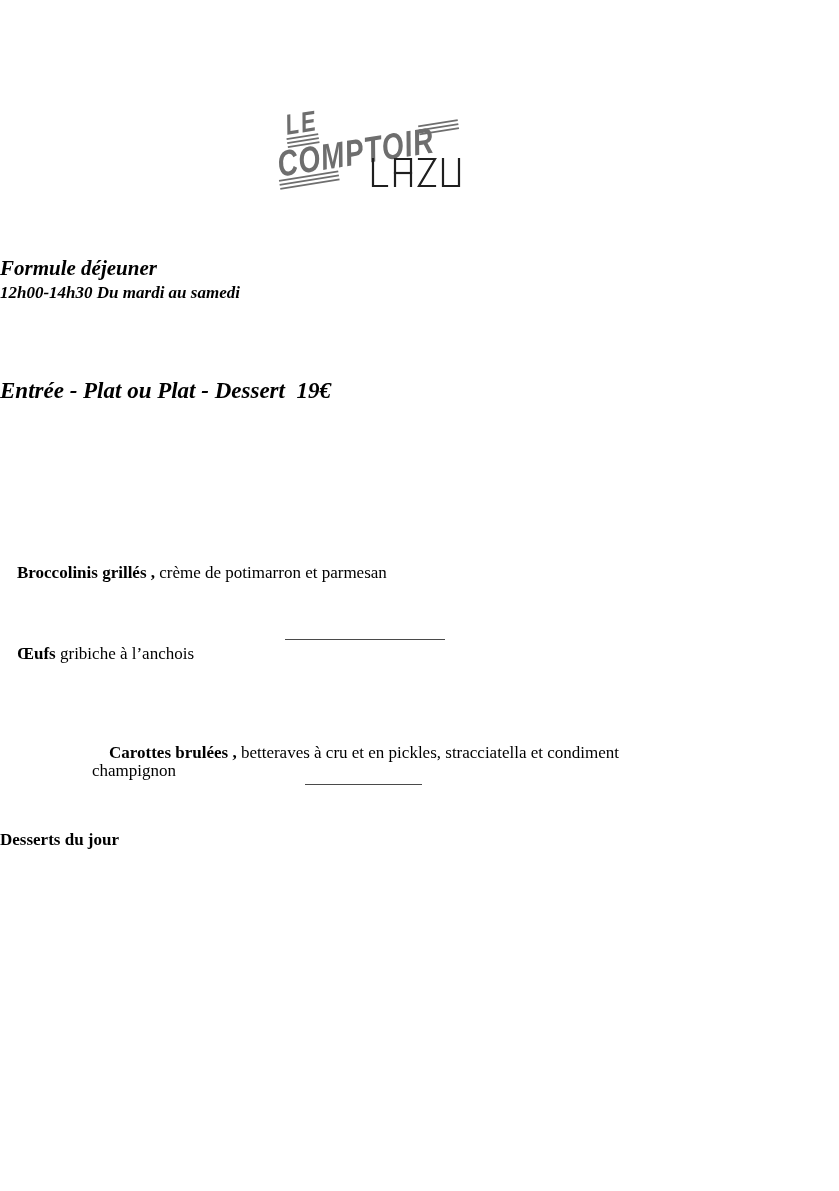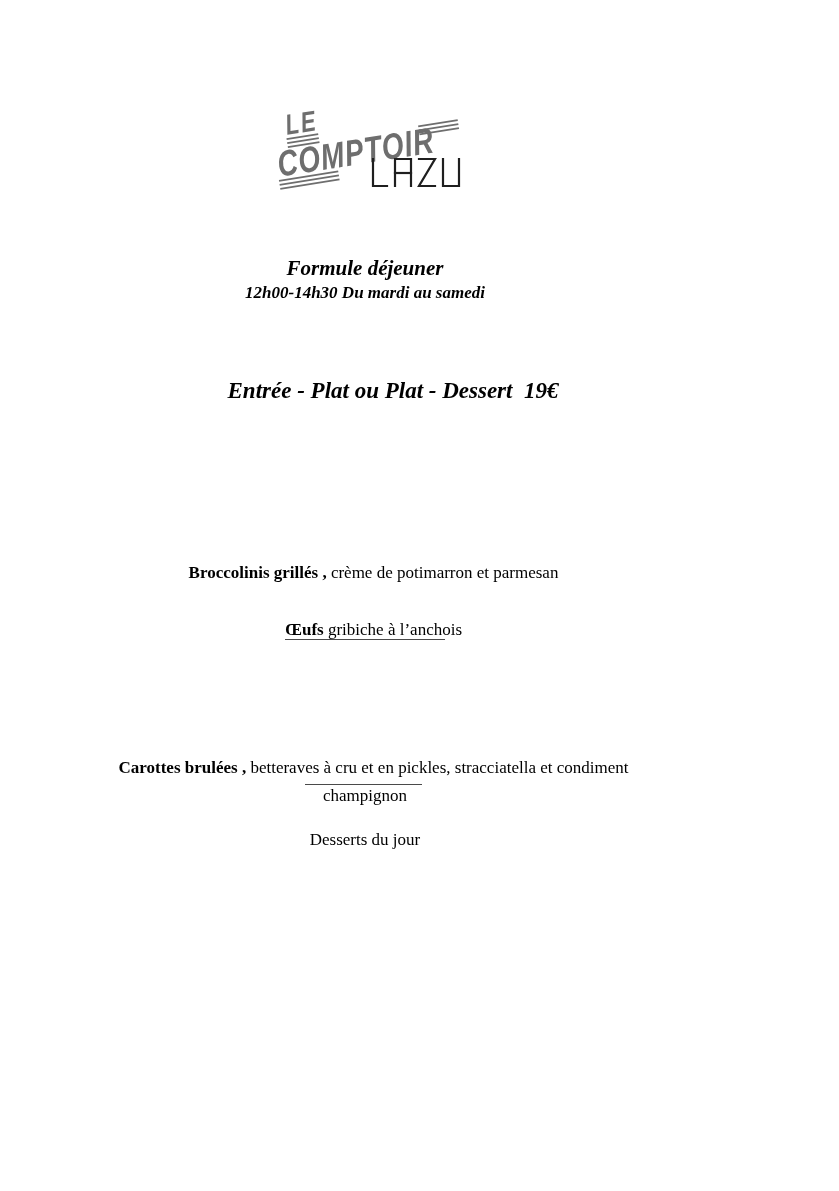--- a/index.html
+++ b/index.html
@@ -13,54 +13,52 @@
     height: 1191px;
     background: #ffffff;
     font-family: "Liberation Serif", serif;
     color: #000000;
     overflow: hidden;
   }
   .center-block {
     position: absolute;
     left: 0;
     width: 730px;
-    text-align: center;
     white-space: pre-wrap;
     line-height: 1.18;
   }
   .title {
     font-size: 21px;
     font-weight: bold;
     font-style: italic;
   }
   .subtitle {
     font-size: 17px;
     font-style: italic;
     font-weight: bold;
   }
   .price-line {
     font-size: 23px;
     font-weight: bold;
     font-style: italic;
-    margin-left: 28px;
   }
   .item {
     font-size: 17px;
   }
   .item .bold {
     font-weight: bold;
   }
   .carottes {
     left: 92px;
     width: 546px;
-    line-height: 28px;
+    line-height: 18px;
   }
   .desserts-heading {
     font-size: 17px;
-    font-weight: normal;
+    font-weight: bold;
   }
   .divider {
     position: absolute;
     height: 0;
     border-top: 1px solid #4a4a4a;
   }
   .logo-wrap {
     position: absolute;
     left: 276px;
     top: 102px;
@@ -108,21 +106,21 @@
   </div>
 
   <div class="center-block title" style="top:256px">Formule déjeuner</div>
   <div class="center-block subtitle" style="top:283px">12h00-14h30 Du mardi au samedi</div>
 
   <div class="center-block price-line" style="top:377px">Entrée - Plat ou Plat - Dessert  19€</div>
 
   <div class="center-block item" style="top:543px">
     <span class="bold">Broccolinis grillés ,</span><span> crème de potimarron et parmesan</span>
   </div>
-  <div class="center-block item" style="top:600px">
+  <div class="center-block item" style="top:624px">
     <span class="bold">Œufs</span><span> gribiche à l’anchois</span>
   </div>
 
   <div class="divider" style="top:639px; left:285px; width:160px"></div>
 
   <div class="center-block item carottes" style="top:726px">
     <span class="bold">Carottes brulées ,</span><span> betteraves à cru et en pickles, stracciatella et condiment champignon</span>
   </div>
 
   <div class="divider" style="top:784px; left:305px; width:117px"></div>

